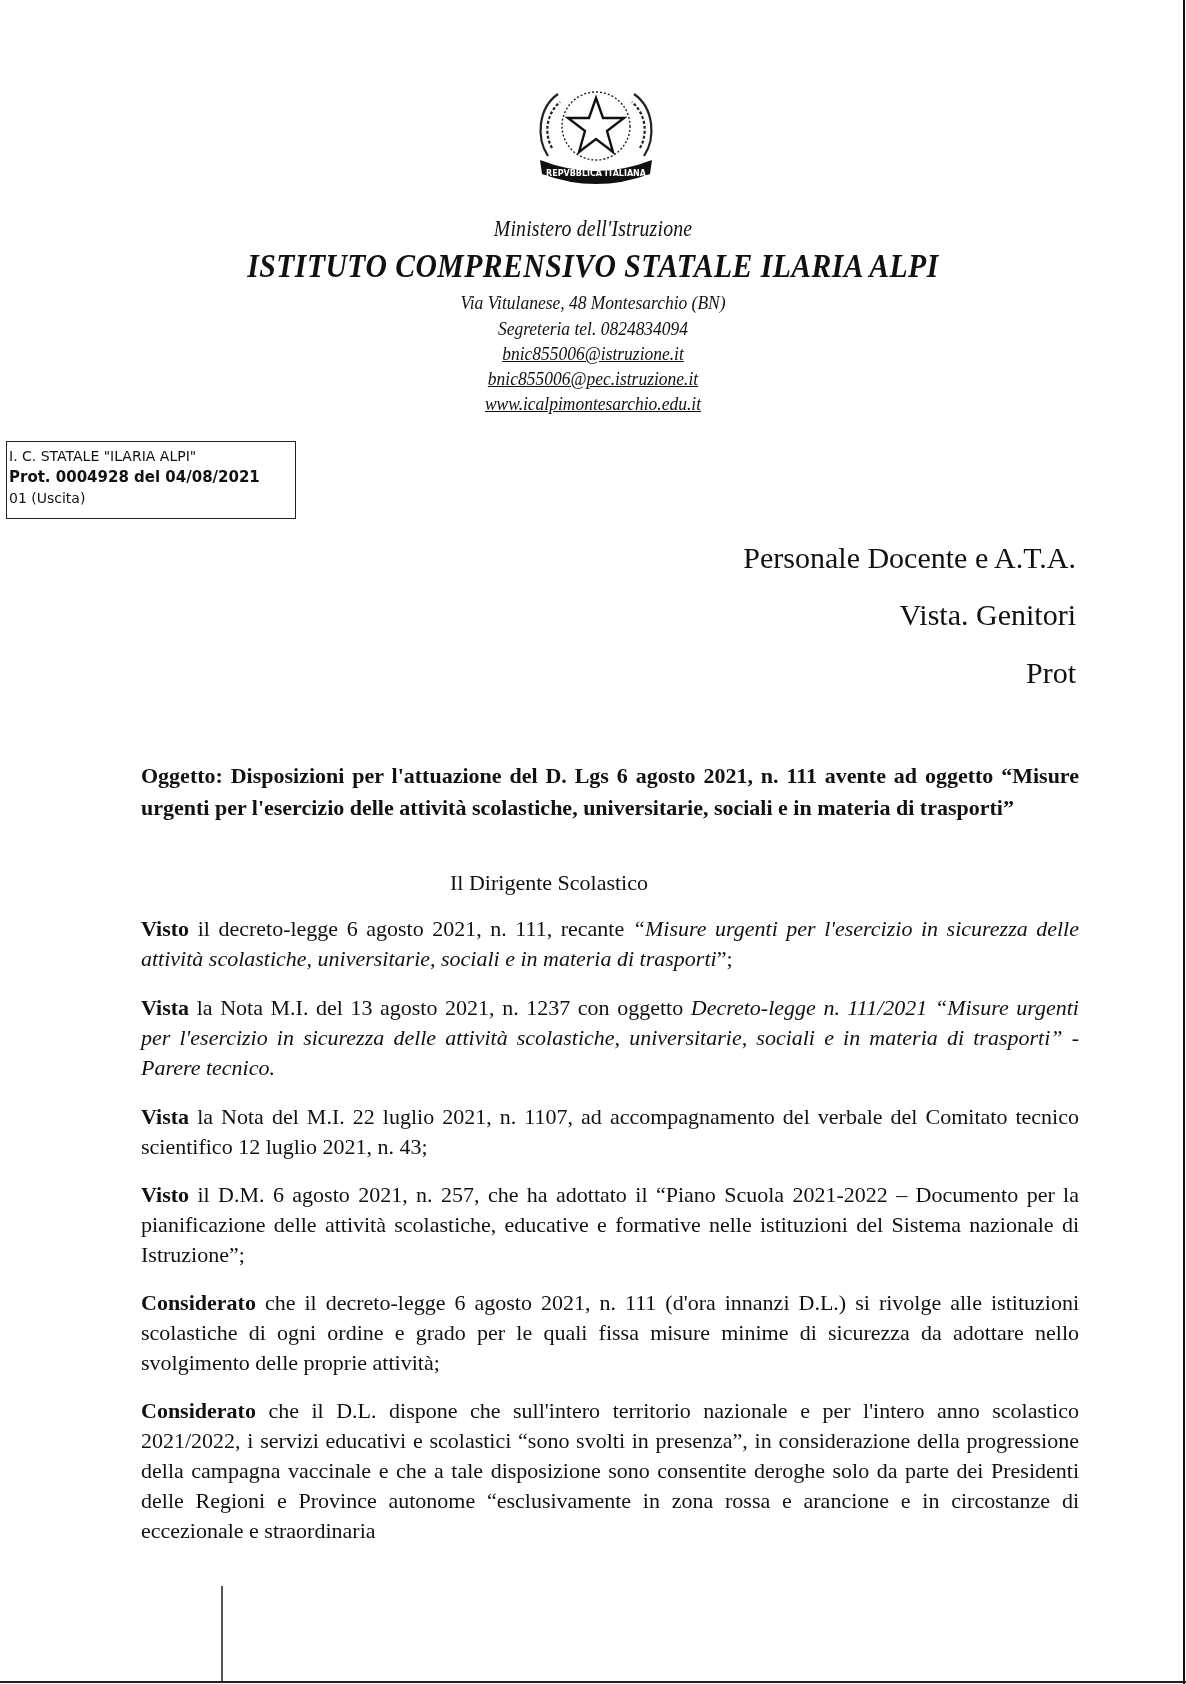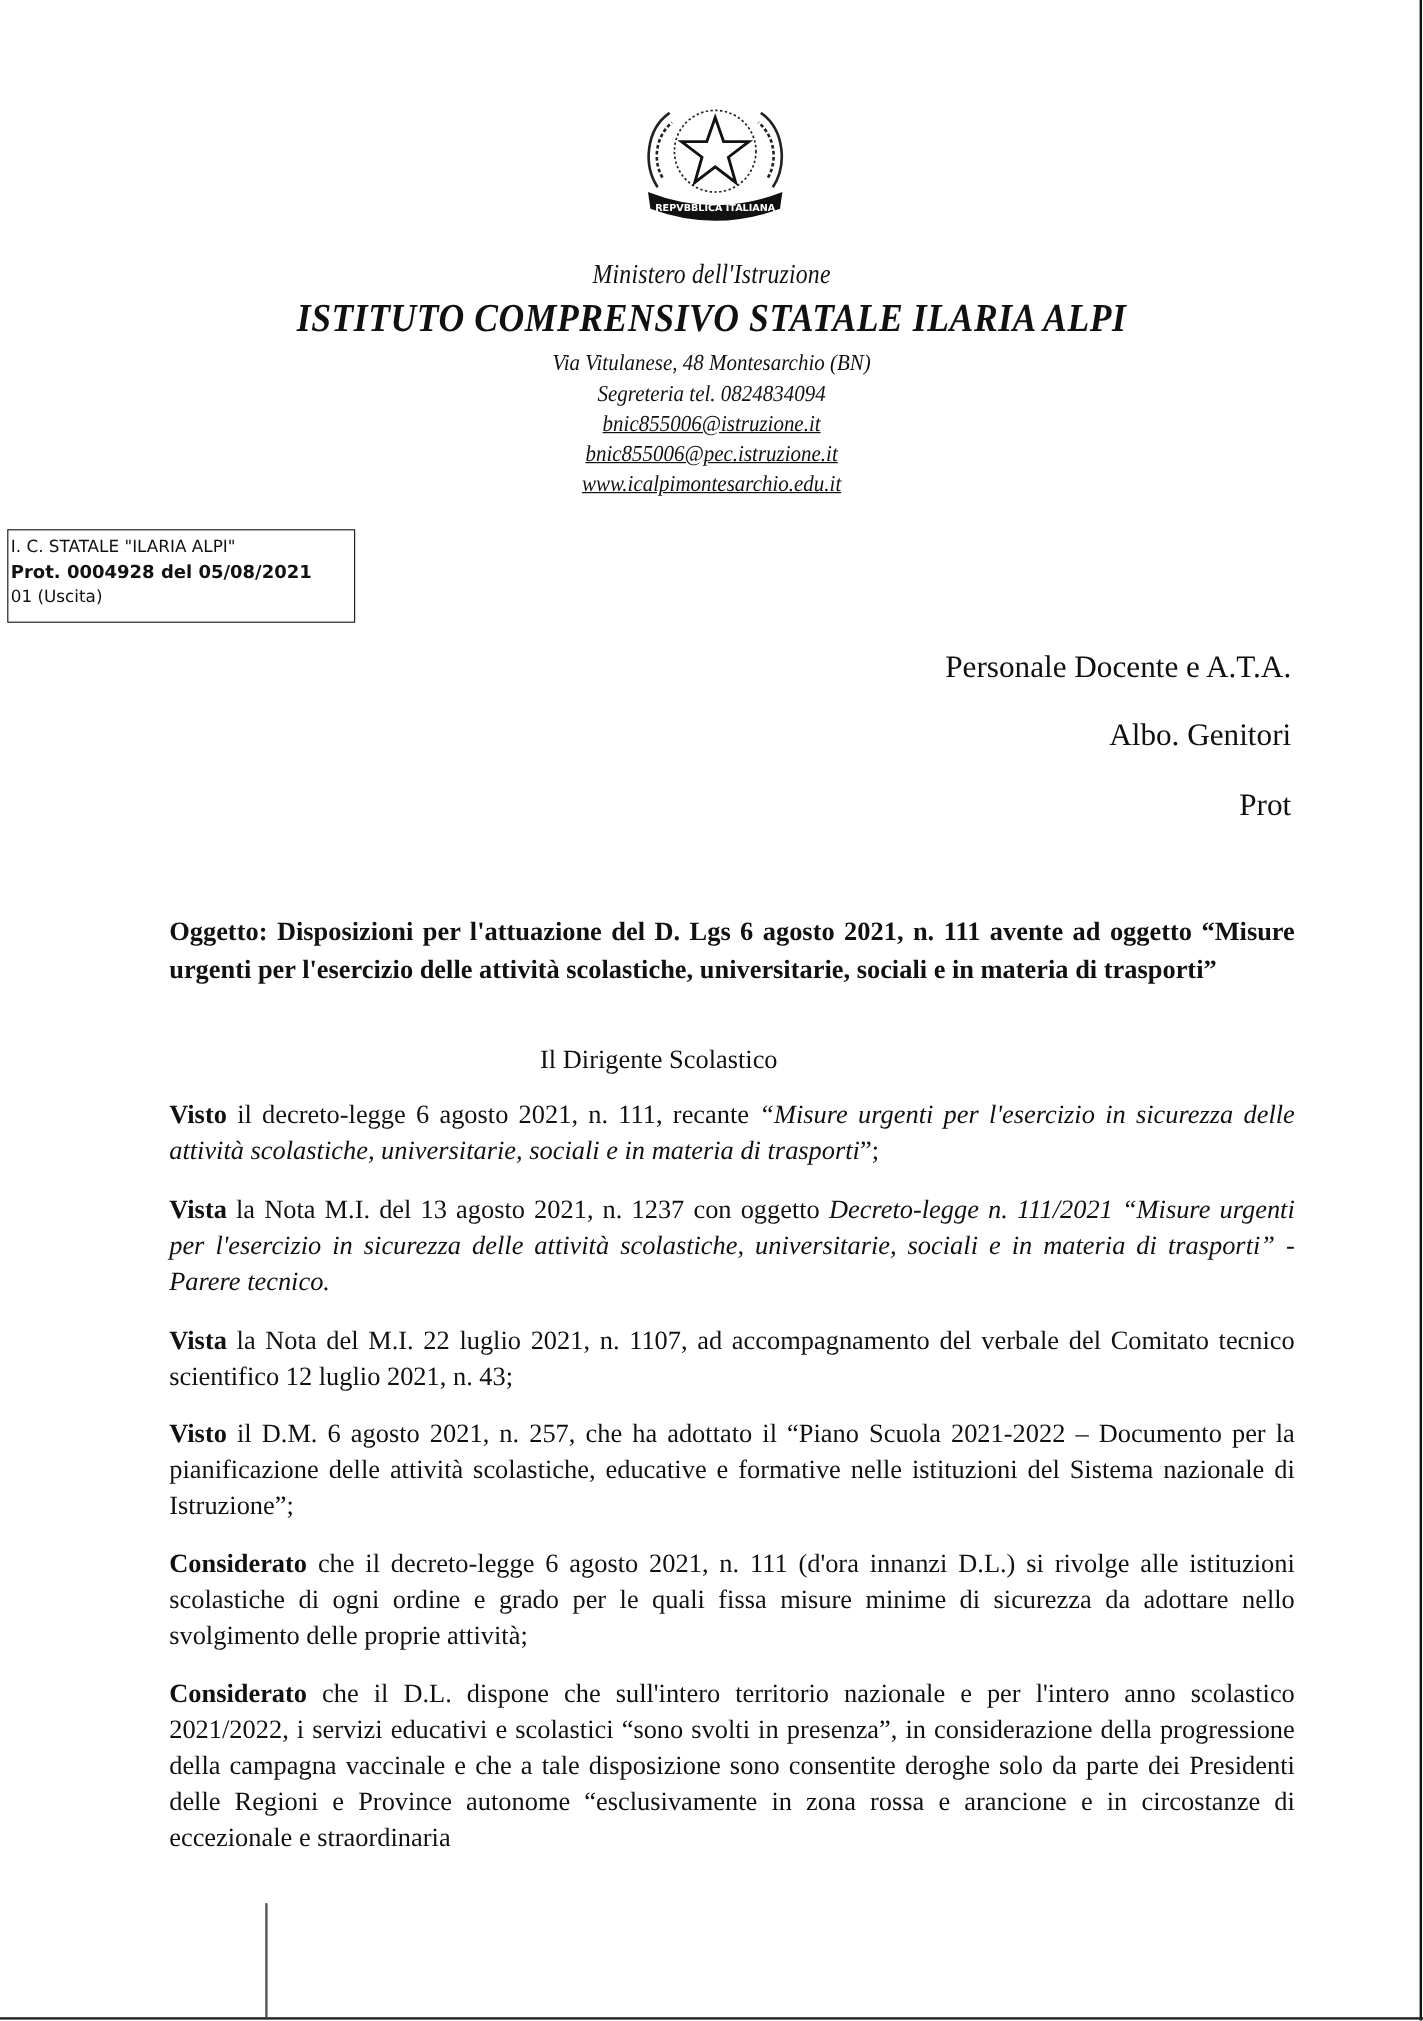--- a/index.html
+++ b/index.html
@@ -11,21 +11,21 @@
     .emblem { position: absolute; left: 528px; top: 78px; width: 136px; height: 112px; }
 
     .ministry { position: absolute; left: 0; width: 1186px; top: 216px; text-align: center; font-style: italic; font-size: 23px; letter-spacing: 0.2px; transform: scaleX(0.86); transform-origin: center; }
     .school-name { position: absolute; left: 0; width: 1186px; top: 248px; text-align: center; font-style: italic; font-weight: bold; font-size: 33px; letter-spacing: 0.5px; transform: scaleX(0.90); transform-origin: center; }
     .addr-line { position: absolute; left: 0; width: 1186px; text-align: center; font-style: italic; font-size: 19px; transform: scaleX(0.92); transform-origin: center; }
     .addr-line.ul span { text-decoration: underline; }
 
     .prot-box { position: absolute; left: 6px; top: 441px; width: 290px; height: 78px; border: 1px solid #222; font-family: "DejaVu Sans", "Liberation Sans", sans-serif; font-size: 14px; line-height: 21px; padding: 4px 0 0 2px; box-sizing: border-box; }
     .prot-box .bold { font-weight: bold; font-size: 15px; }
 
-    .recipient { position: absolute; right: 110px; font-size: 26px; text-align: center; }
+    .recipient { position: absolute; right: 110px; font-size: 30px; text-align: center; }
 
     .subject { position: absolute; left: 141px; width: 938px; top: 717px; font-weight: bold; font-size: 22px; line-height: 32px; text-align: justify; margin-top: 43px; }
 
     .dirigente { position: absolute; left: 0; width: 1098px; top: 870px; text-align: center; font-size: 22px; }
 
     .para { position: absolute; left: 141px; width: 938px; font-size: 22px; line-height: 30px; text-align: justify; }
     .para b { font-weight: bold; }
     .para i { font-style: italic; }
   </style>
 </head>
@@ -51,26 +51,26 @@
 <div class="ministry">Ministero dell'Istruzione</div>
 <div class="school-name">ISTITUTO COMPRENSIVO STATALE ILARIA ALPI</div>
 <div class="addr-line" style="top:292px">Via Vitulanese, 48 Montesarchio (BN)</div>
 <div class="addr-line" style="top:318px">Segreteria tel. 0824834094</div>
 <div class="addr-line ul" style="top:343px"><span>bnic855006@istruzione.it</span></div>
 <div class="addr-line ul" style="top:368px"><span>bnic855006@pec.istruzione.it</span></div>
 <div class="addr-line ul" style="top:393px"><span>www.icalpimontesarchio.edu.it</span></div>
 
 <div class="prot-box">
   <div>I. C. STATALE "ILARIA ALPI"</div>
-  <div class="bold">Prot. 0004928 del 05/08/2021</div>
+  <div class="bold">Prot. 0004928 del 04/08/2021</div>
   <div>01 (Uscita)</div>
 </div>
 
 <div class="recipient" style="top:541px">Personale Docente e A.T.A.</div>
-<div class="recipient" style="top:598px">Albo. Genitori</div>
+<div class="recipient" style="top:598px">Vista. Genitori</div>
 <div class="recipient" style="top:656px">Prot</div>
 
 <div class="subject"><span>Oggetto</span><span>: Disposizioni per l'attuazione del D. Lgs 6 agosto 2021, n. 111 avente ad oggetto “Misure urgenti per l'esercizio delle attività scolastiche, universitarie, sociali e in materia di trasporti”</span></div>
 
 <div class="dirigente">Il Dirigente Scolastico</div>
 
 <div class="para" style="top:914px"><b>Visto</b><span> il decreto-legge 6 agosto 2021, n. 111, recante </span><i>“Misure urgenti per l'esercizio in sicurezza delle attività scolastiche, universitarie, sociali e in materia di trasporti</i><span>”;</span></div>
 
 <div class="para" style="top:993px"><b>Vista</b><span> la Nota M.I. del 13 agosto 2021, n. 1237 con oggetto </span><i>Decreto-legge n. 111/2021 “Misure urgenti per l'esercizio in sicurezza delle attività scolastiche, universitarie, sociali e in materia di trasporti” - Parere tecnico.</i></div>
 

